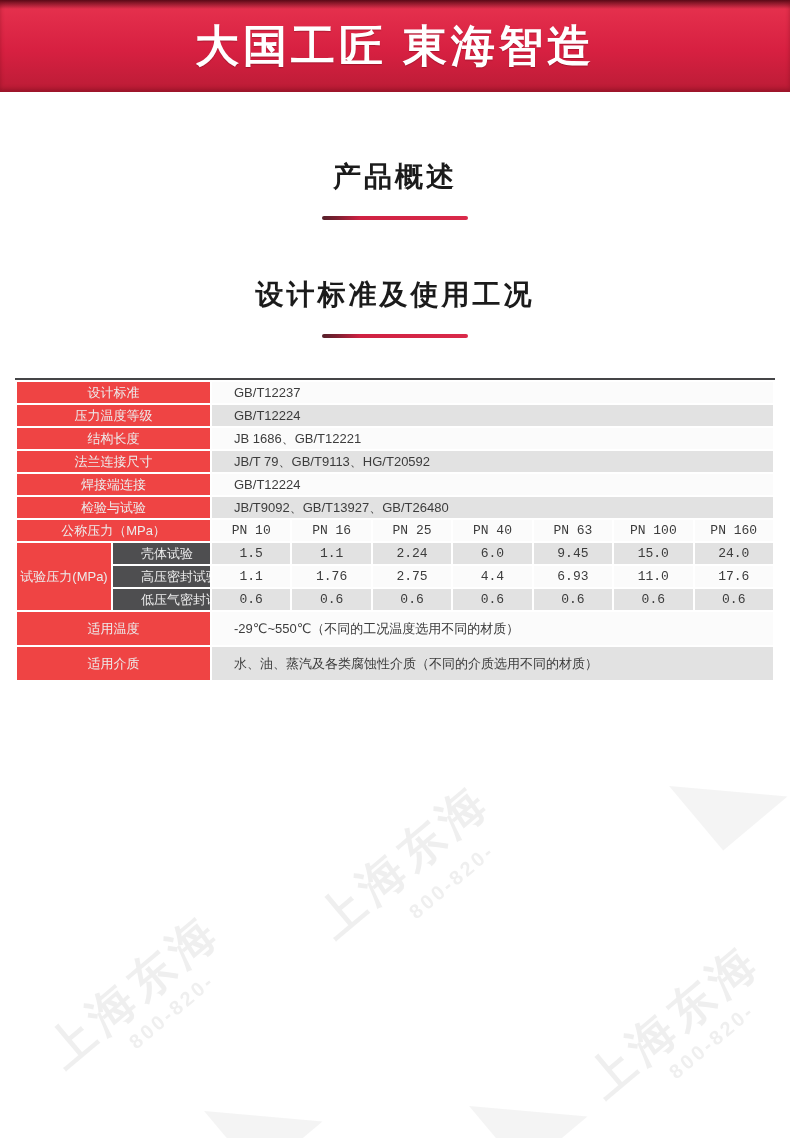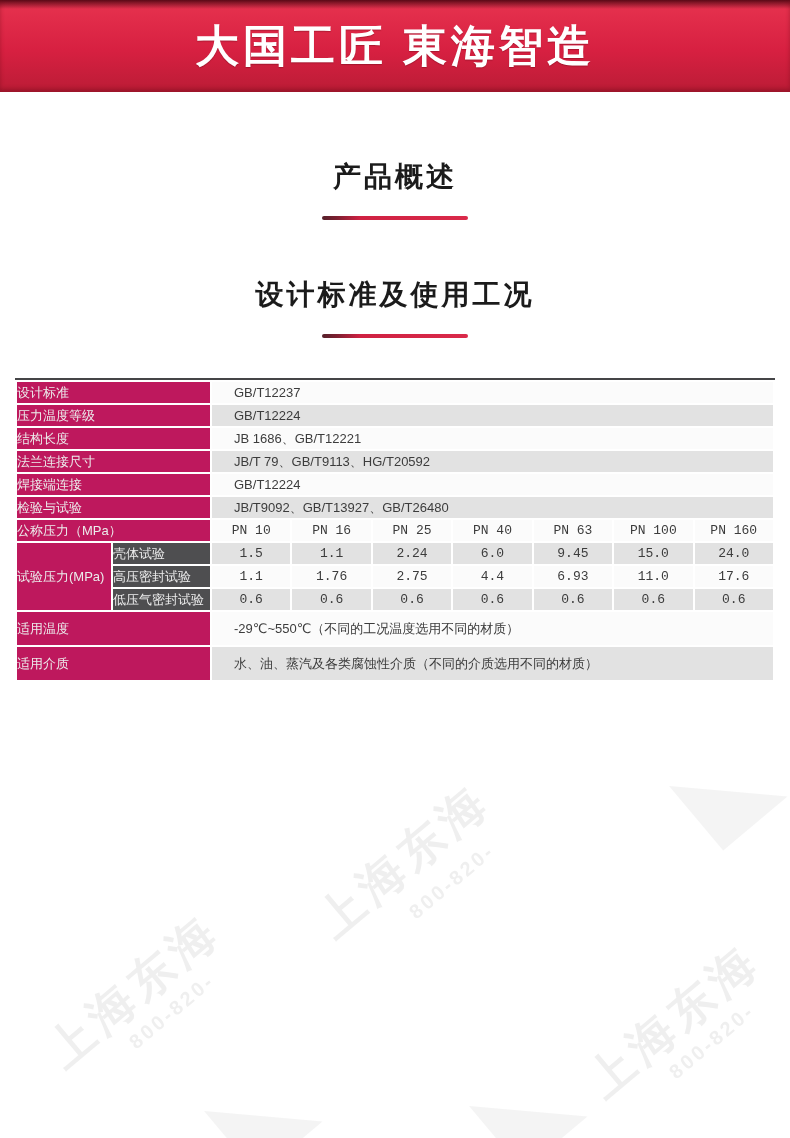--- a/index.html
+++ b/index.html
@@ -52,24 +52,24 @@
     width:760px;margin:40px auto 0;
     border-collapse:separate;border-spacing:2px;
     table-layout:fixed;
     border-top:2px solid #454547;
   }
   .spec-table td{
     height:21px;padding:0;font-size:13px;line-height:15px;
     vertical-align:middle;white-space:nowrap;overflow:hidden;
   }
   td.lbl{
-    background:#be185d;color:#ececec;text-align:left;
+    background:#ef4444;color:#ececec;text-align:center;
   }
   td.sublbl{
-    background:#4e4e50;color:#ececec;text-align:left;padding-left:0;
+    background:#4e4e50;color:#ececec;text-align:left;padding-left:28px;
   }
   td.w{background:#fbfbfb;color:#3c3c3c;}
   td.g{background:#e2e2e2;color:#3c3c3c;}
   td.vleft{text-align:left;padding-left:22px;margin-top:12px;}
   td.vcenter{text-align:center;font-family:Liberation Mono, monospace;}
   tr.tall td{height:33px;}
 
   
   .wm{position:absolute;inset:0;pointer-events:none;z-index:5;}
   .wm span{

